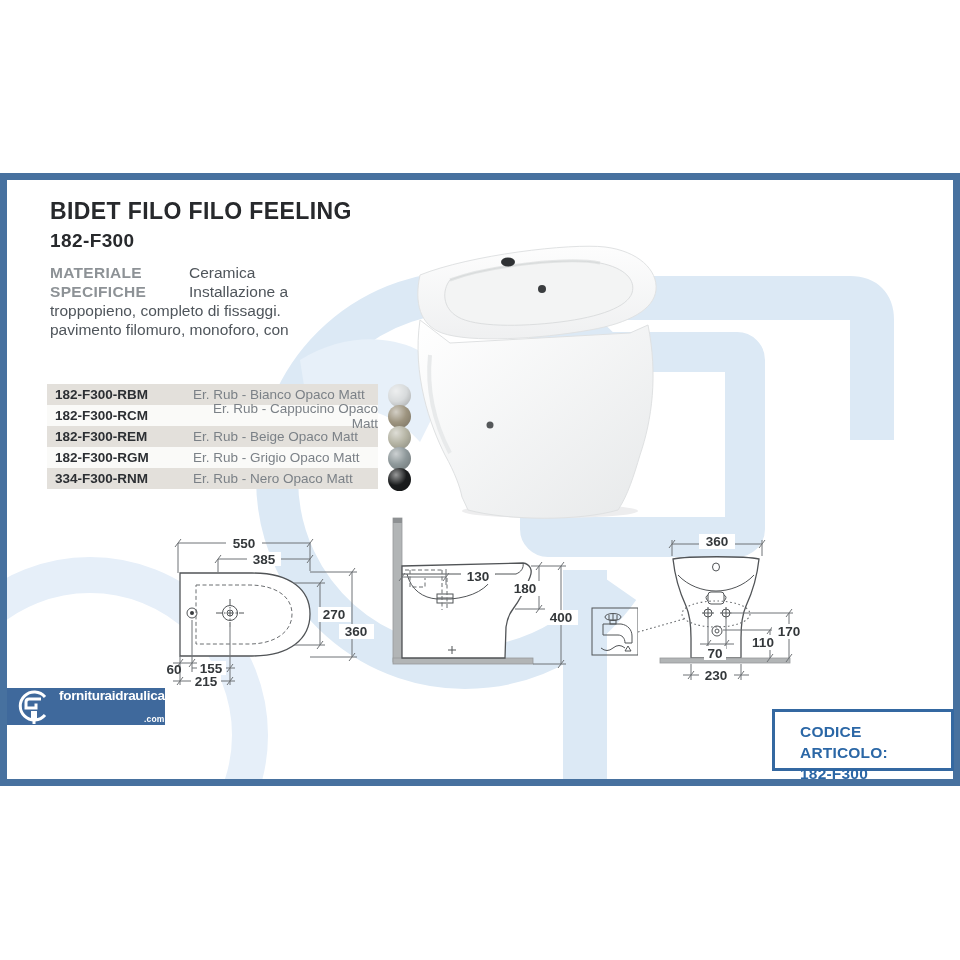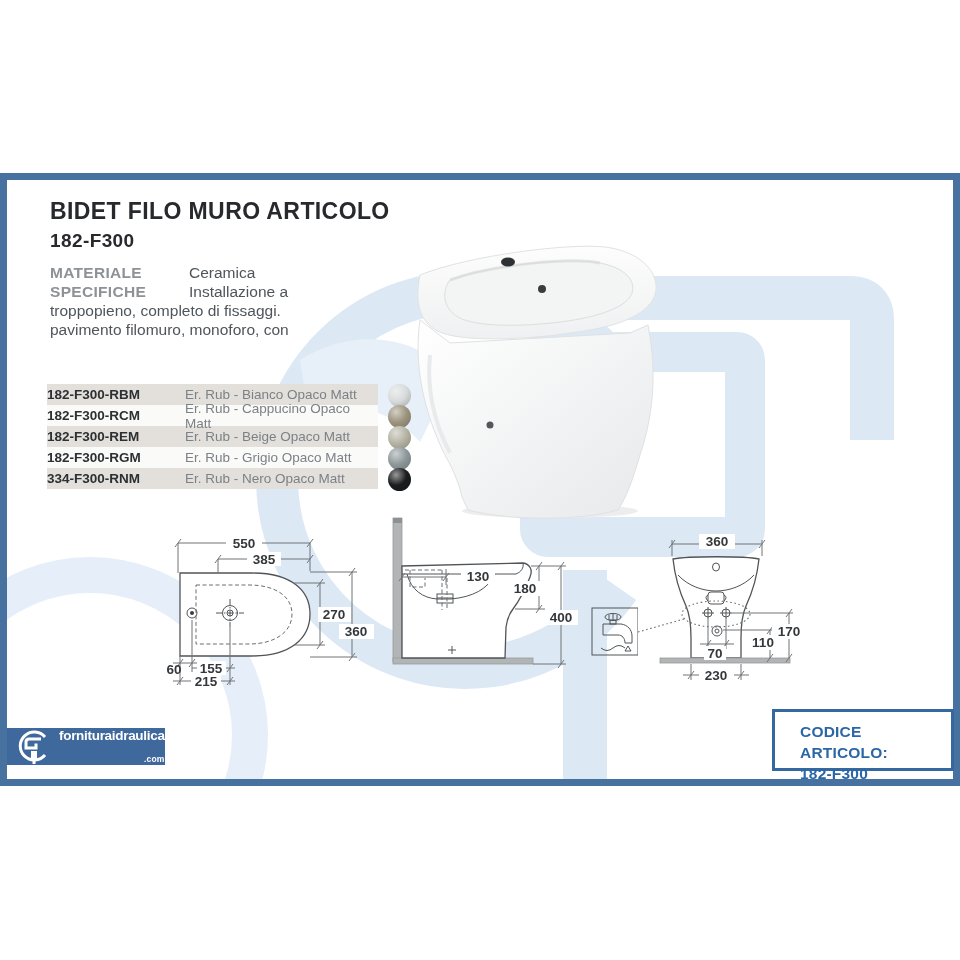--- a/index.html
+++ b/index.html
@@ -19,37 +19,37 @@
          font-size:15.5px;line-height:19px;color:#4f555b;}
   .spec-row{display:flex;}
   .spec-label{width:115px;font-weight:bold;color:#8d9296;letter-spacing:.3px;flex:none;}
   .spec-value{color:#4f555b;margin-left:24px;}
   .spec-cont{color:#4f555b;}
 
   .variants{position:absolute;left:47px;top:384px;width:331px;z-index:2;}
   .vrow{display:flex;align-items:center;height:21px;font-size:13.5px;}
   .vrow:nth-child(odd){background:#e3e0db;}
   .vrow:nth-child(even){background:#fafaf8;}
-  .vcode{width:138px;font-weight:bold;color:#2c2f33;flex:none;}
-  .vdesc{color:#7b8187;}
+  .vcode{width:138px;padding-left:8px;font-weight:bold;color:#2c2f33;flex:none;}
+  .vdesc{color:#7b8187;text-align:right;}
   .swatches{position:absolute;left:388px;top:384px;width:24px;z-index:2;}
   .swatch{width:23px;height:23px;border-radius:50%;margin-bottom:-2px;
     background:radial-gradient(circle at 35% 30%, rgba(255,255,255,.55) 0%, rgba(255,255,255,0) 48%, rgba(0,0,0,.25) 100%), var(--sw,#ccc);}
 
   svg text.dim{font-family:"Liberation Sans",sans-serif;font-size:13.5px;font-weight:bold;
                fill:#34383b;text-anchor:middle;}
   svg .ln{stroke:#6f7376;stroke-width:1;fill:none;}
   svg .shape{stroke:#515457;stroke-width:1.3;fill:#ffffff;}
   svg .thin{stroke:#515457;stroke-width:1;fill:none;}
   svg .dash{stroke:#6b6e71;stroke-width:1;fill:none;stroke-dasharray:4 2.5;}
   svg .dot{stroke:#6b6e71;stroke-width:1.1;fill:none;stroke-dasharray:1.6 2.6;}
   svg .grayfill{fill:#b2b5b6;stroke:#97999b;stroke-width:.8;}
   svg .whitebg{fill:#ffffff;}
 
-  .brand-band{position:absolute;left:7px;top:728px;width:158px;height:37px;
+  .brand-band{position:absolute;left:7px;top:688px;width:158px;height:37px;
       background:#3f699c;z-index:3;display:flex;align-items:center;}
   .brand-text{color:#fff;font-size:13.5px;font-weight:bold;letter-spacing:-.3px;line-height:13px;
       margin-left:4px;position:relative;top:1px;}
   .brand-tld{display:block;text-align:right;font-size:8.5px;font-weight:bold;letter-spacing:.2px;margin-top:11px;}
 
   .article-box{position:absolute;left:772px;top:709px;width:182px;height:62px;
       background:#fff;border:3px solid #3468a1;box-sizing:border-box;z-index:3;
       padding:9px 8px 0 25px;}
   .article-box div{font-size:15.5px;font-weight:bold;color:#2b67a6;line-height:21px;letter-spacing:.2px;}
 </style>
@@ -64,21 +64,21 @@
       <path d="M452,118 H850 Q872,118 872,140 V260" stroke-width="44"></path>
       <rect x="540" y="172" width="205" height="185" rx="8" stroke-width="40"></rect>
       <path d="M585,390 V600" stroke-width="44"></path>
       <circle cx="90" cy="555" r="160" stroke-width="36" stroke="#e6eff9"></circle>
     </g>
     <path d="M300,180 C355,146 420,155 452,198 L420,262 C388,226 342,218 310,244 Z" fill="#e7f0f9" stroke="none"></path>
   </svg>
 
   <div class="frame"></div>
 
-  <div class="title">BIDET FILO MURO ARTICOLO</div>
+  <div class="title">BIDET FILO FILO FEELING</div>
   <div class="title-code">182-F300</div>
 
   <div class="specs">
     <div class="spec-row">
       <span class="spec-label">MATERIALE</span>
       <span class="spec-value">Ceramica</span>
     </div>
     <div class="spec-row">
       <span class="spec-label">SPECIFICHE</span>
       <span class="spec-value">Installazione a</span>

